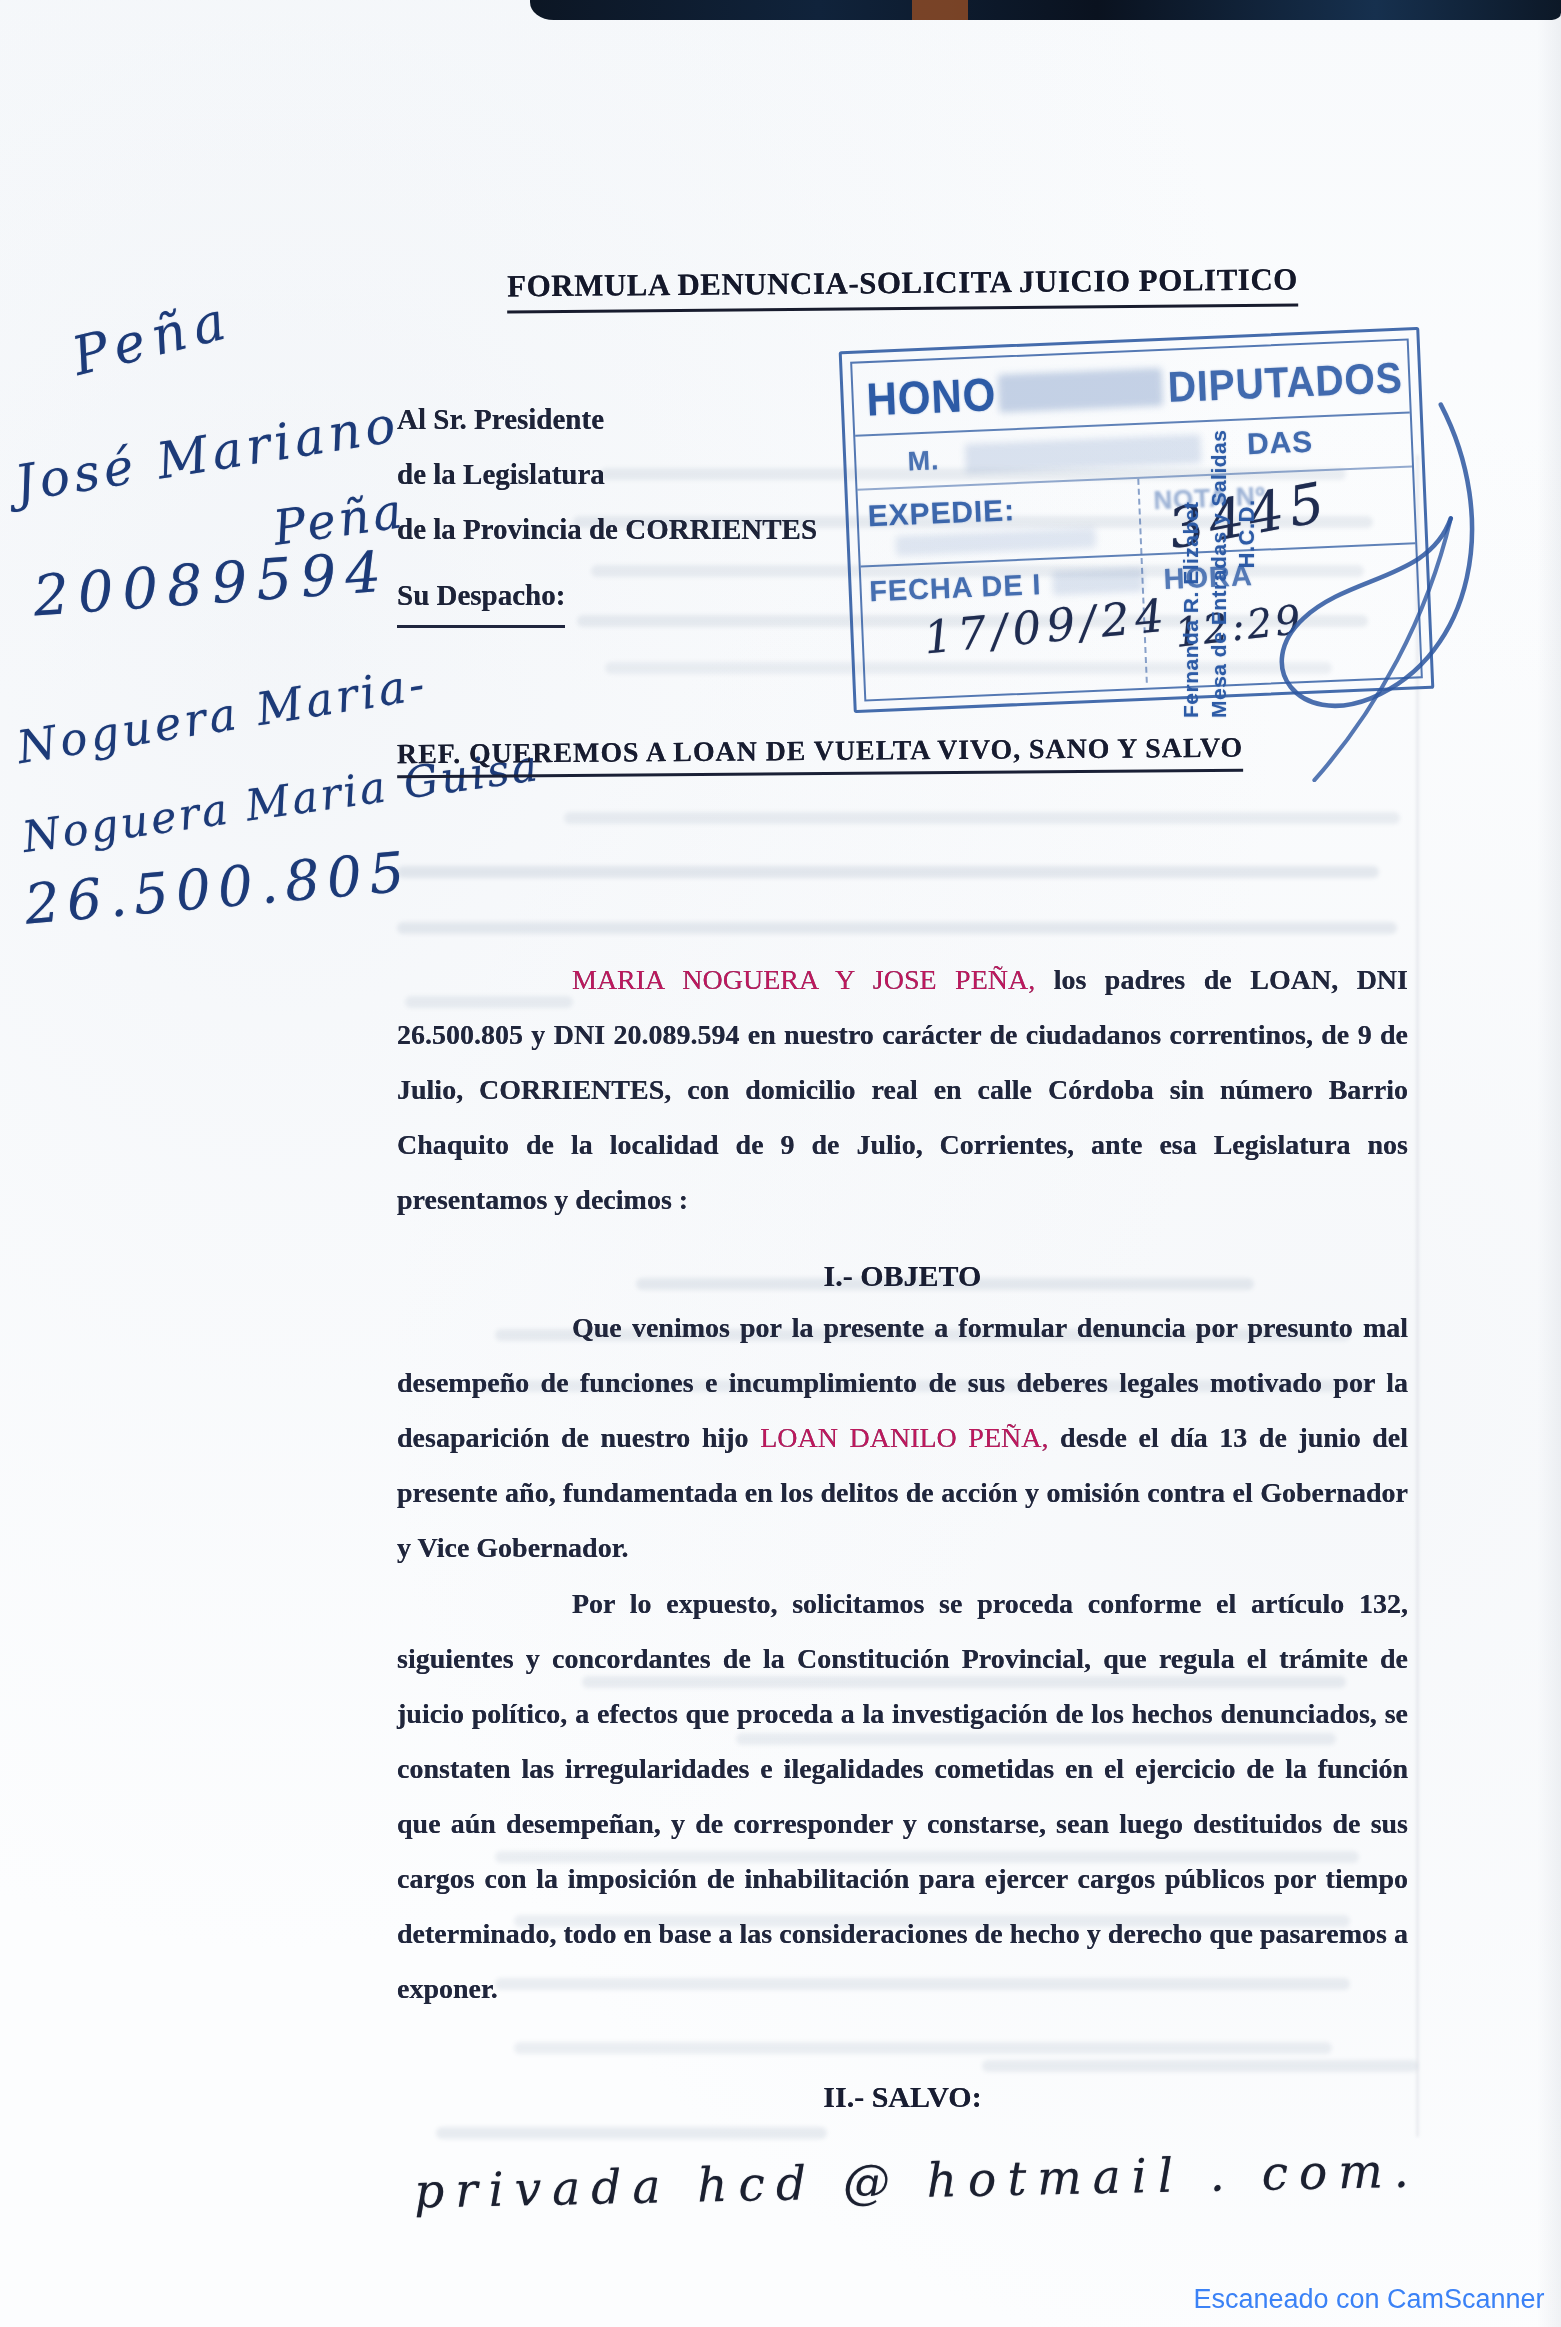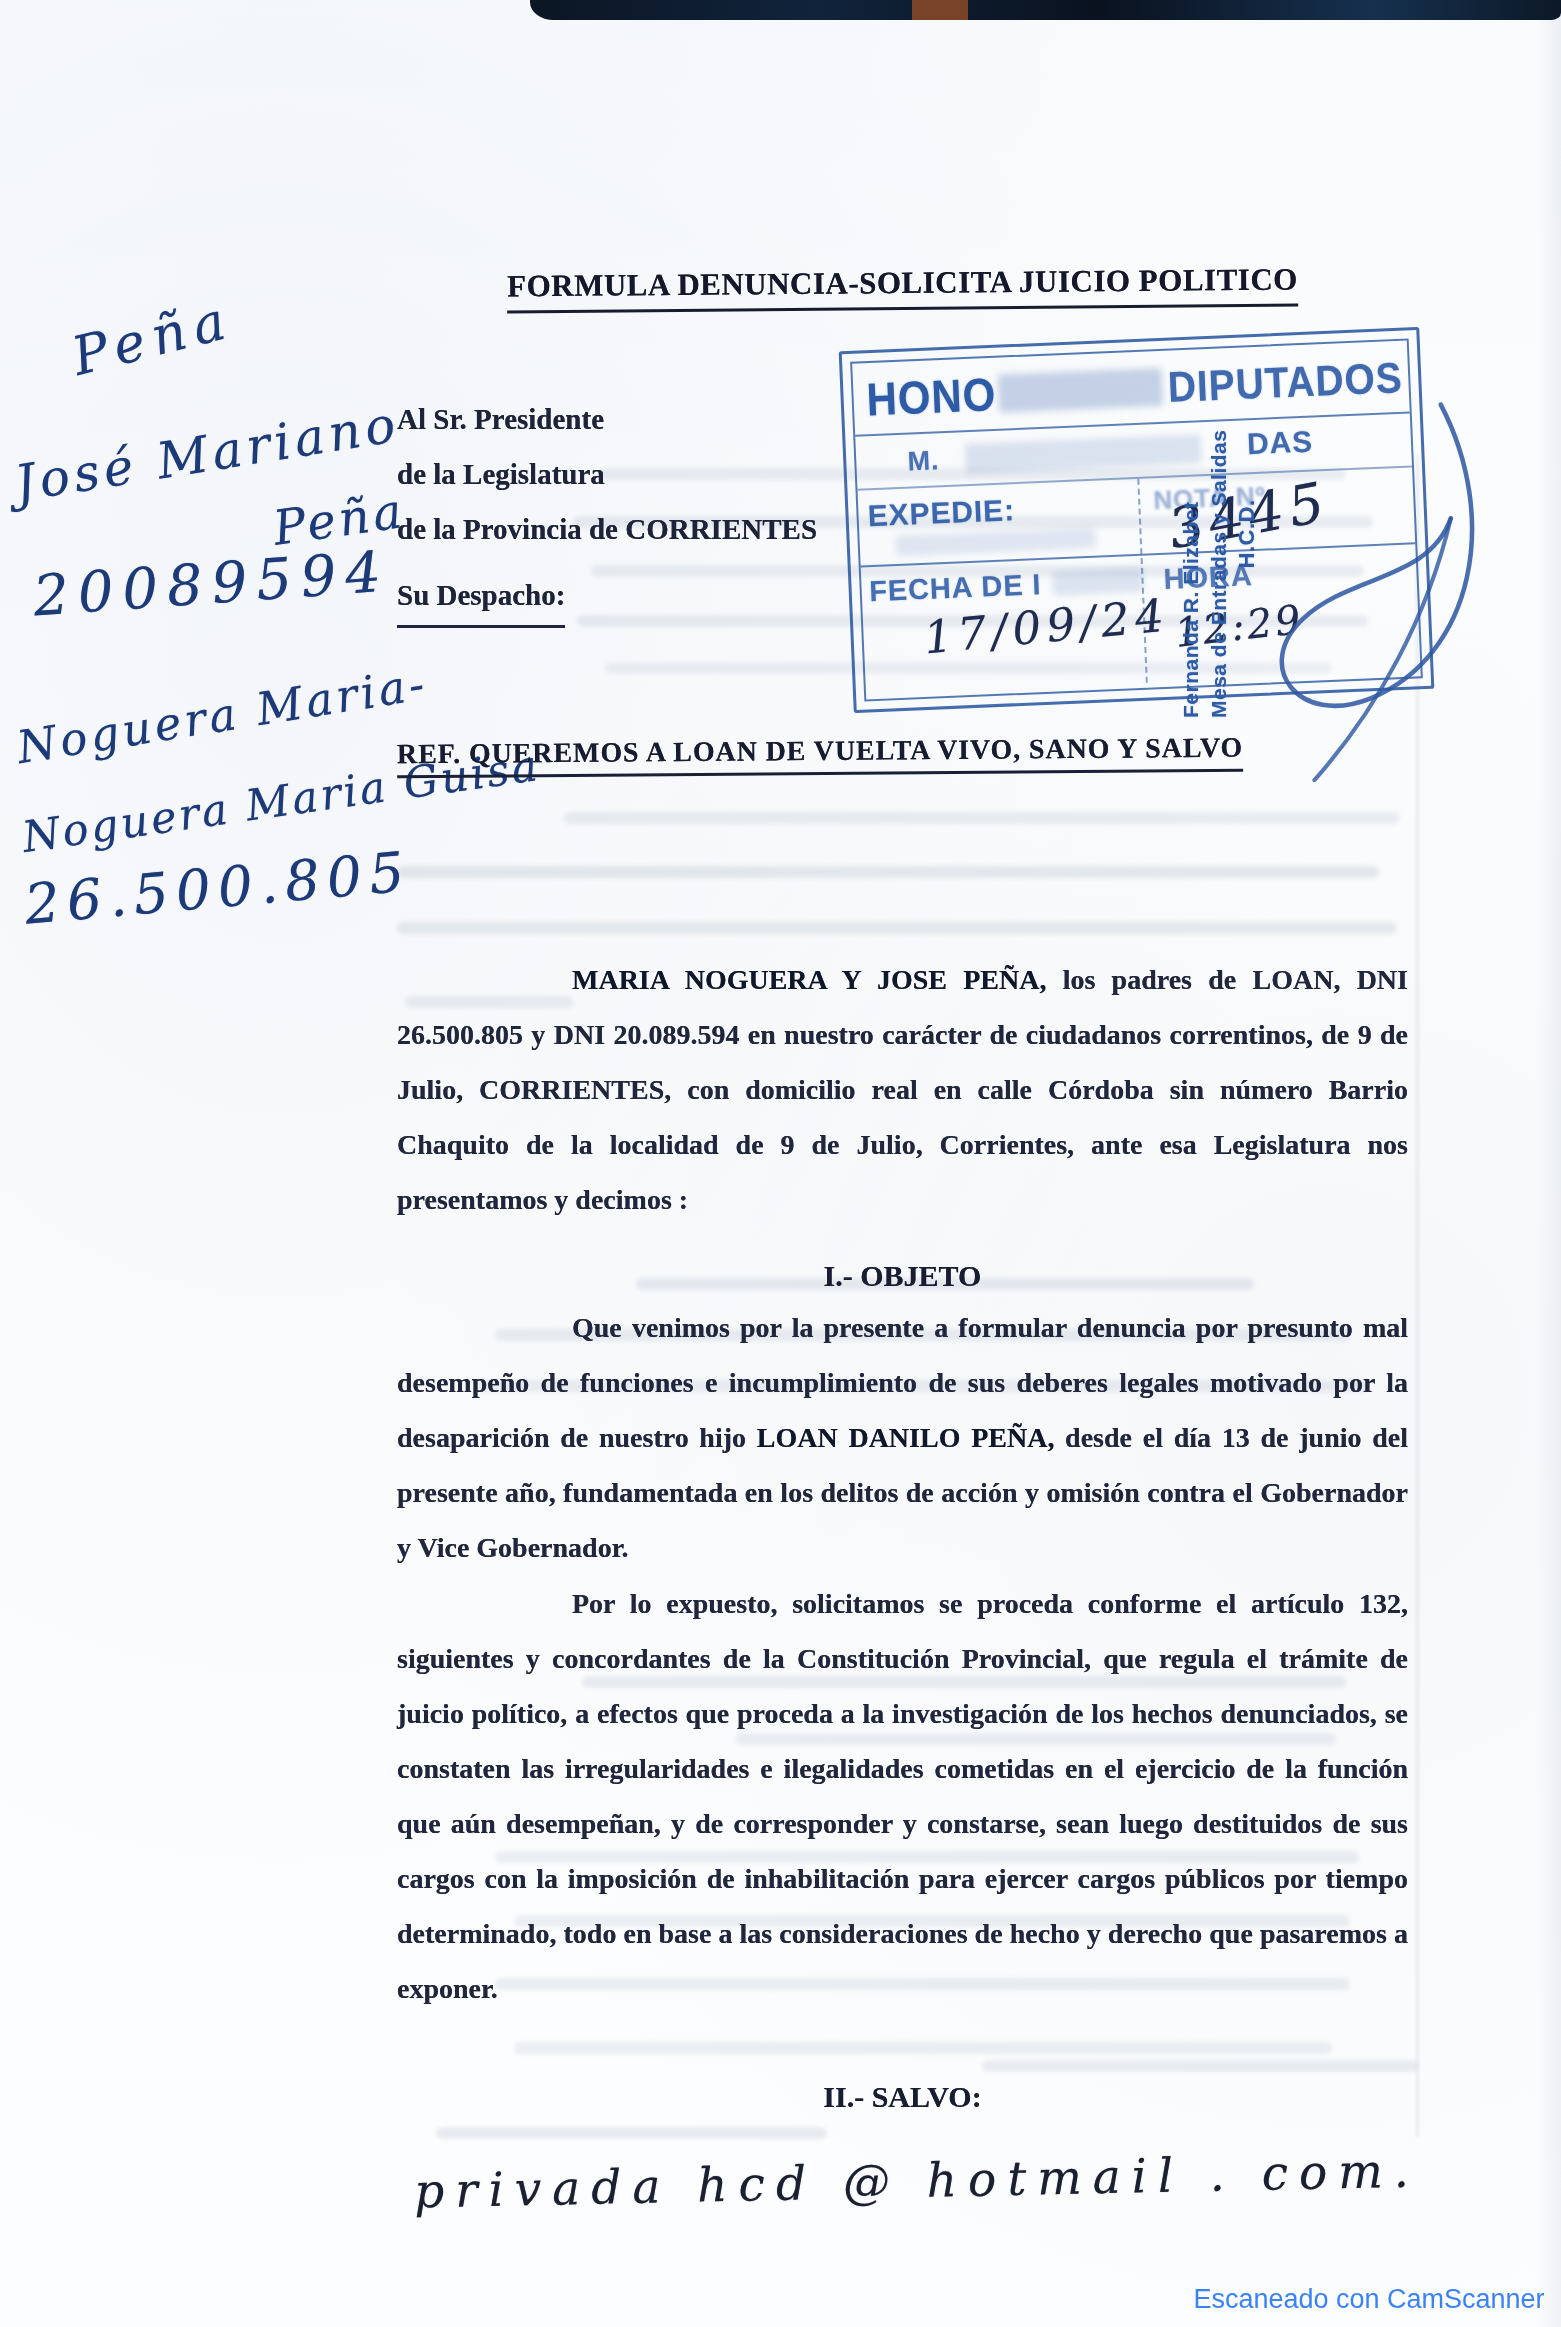--- a/index.html
+++ b/index.html
@@ -44,21 +44,21 @@
   .ref-wrap{position:absolute;left:397px;top:735px;z-index:2;transform:rotate(-0.45deg);}
   .ref{display:inline-block;font-size:28px;font-weight:700;color:#171c30;letter-spacing:0.9px;
       border-bottom:3.6px solid #1a2036;padding-bottom:4.5px;text-shadow:0 0 0.6px rgba(23,28,48,.8);}
 
   .para{position:absolute;left:397px;width:1011px;margin:0;z-index:2;font-size:28px;font-weight:600;
       line-height:55px;text-align:justify;text-indent:175px;color:#20263c;
       text-shadow:0 0 0.5px rgba(32,38,60,.75);}
   .p1{top:952px;}
   .p2{top:1300px;}
   .p3{top:1576px;}
-  .para b{font-weight:700;color:#0f172a;}
+  .para b{font-weight:400;color:#be185d;}
   .heading{position:absolute;left:397px;width:1011px;text-align:center;z-index:2;font-size:30px;
       font-weight:700;color:#181d32;text-shadow:0 0 0.6px rgba(24,29,50,.8);}
   .h-objeto{top:1259px;}
   .h-hechos{top:2080px;}
 
   
   .stamp{position:absolute;left:846px;top:339px;width:575px;height:356px;z-index:3;
       transform:rotate(-2.4deg);color:#2d5ba6;font-family:"Liberation Sans",sans-serif;
       border:3.6px solid rgba(43,88,160,.88);border-radius:2.7px;}
   .stamp *{text-shadow:0 0 1.8px rgba(45,91,166,.45);}

